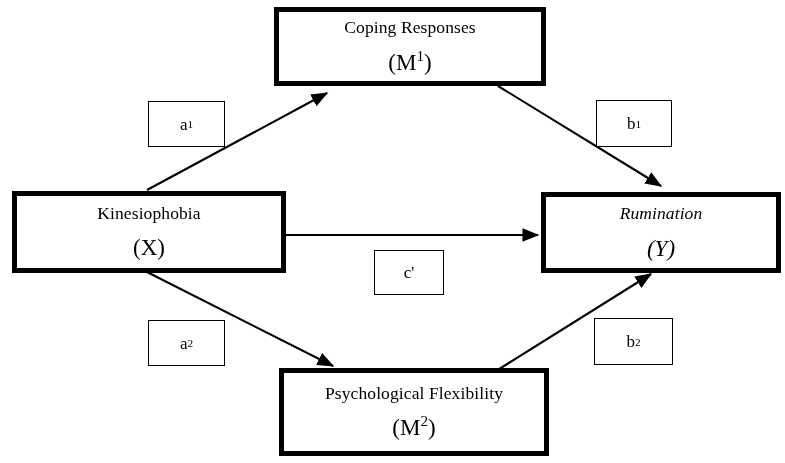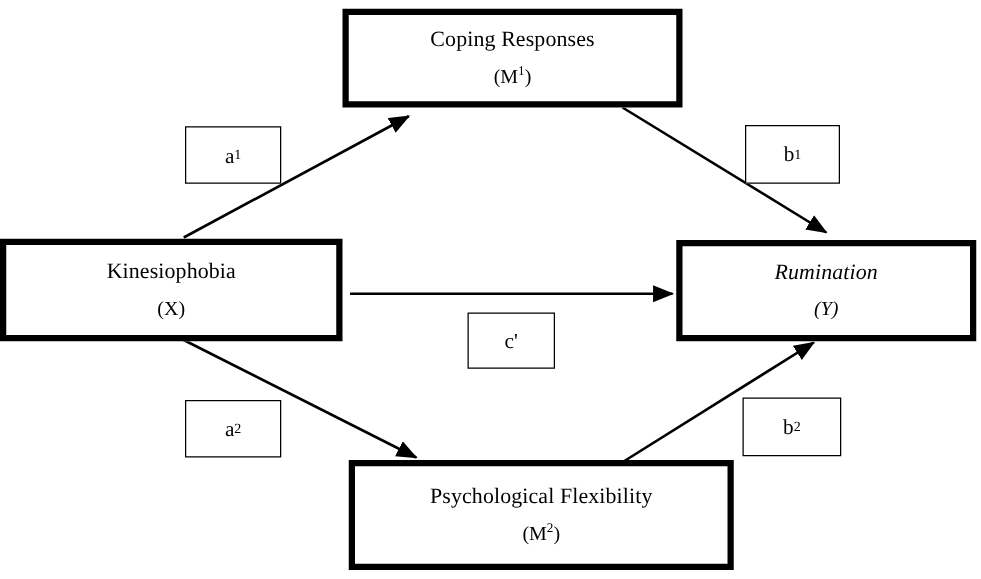--- a/index.html
+++ b/index.html
@@ -38,52 +38,52 @@
     justify-content: center;
     text-align: center;
     line-height: 1.0;
   }
   .node-title {
     font-size: 17.5px;
     letter-spacing: 0.1px;
     display: block;
   }
   .node-code {
-    font-size: 16px;
+    font-size: 23px;
     display: block;
     margin-top: 14px;
   }
   .node-code sup {
     font-size: 0.66em;
     vertical-align: super;
     line-height: 0;
   }
   #node-coping {
     left: 274px;
     top: 7px;
     width: 272px;
     height: 79px;
   }
   #node-kinesiophobia {
-    left: 0;
+    left: 12px;
     top: 191px;
     width: 274px;
     height: 82px;
   }
   #node-rumination {
     left: 541px;
     top: 192px;
     width: 240px;
     height: 81px;
     font-style: italic;
   }
   #node-flexibility {
     left: 279px;
     top: 368px;
-    width: 308px;
+    width: 270px;
     height: 88px;
   }
   .path-label {
     position: absolute;
     box-sizing: border-box;
     background: #ffffff;
     border: 1.6px solid #000000;
     display: flex;
     align-items: center;
     justify-content: center;

